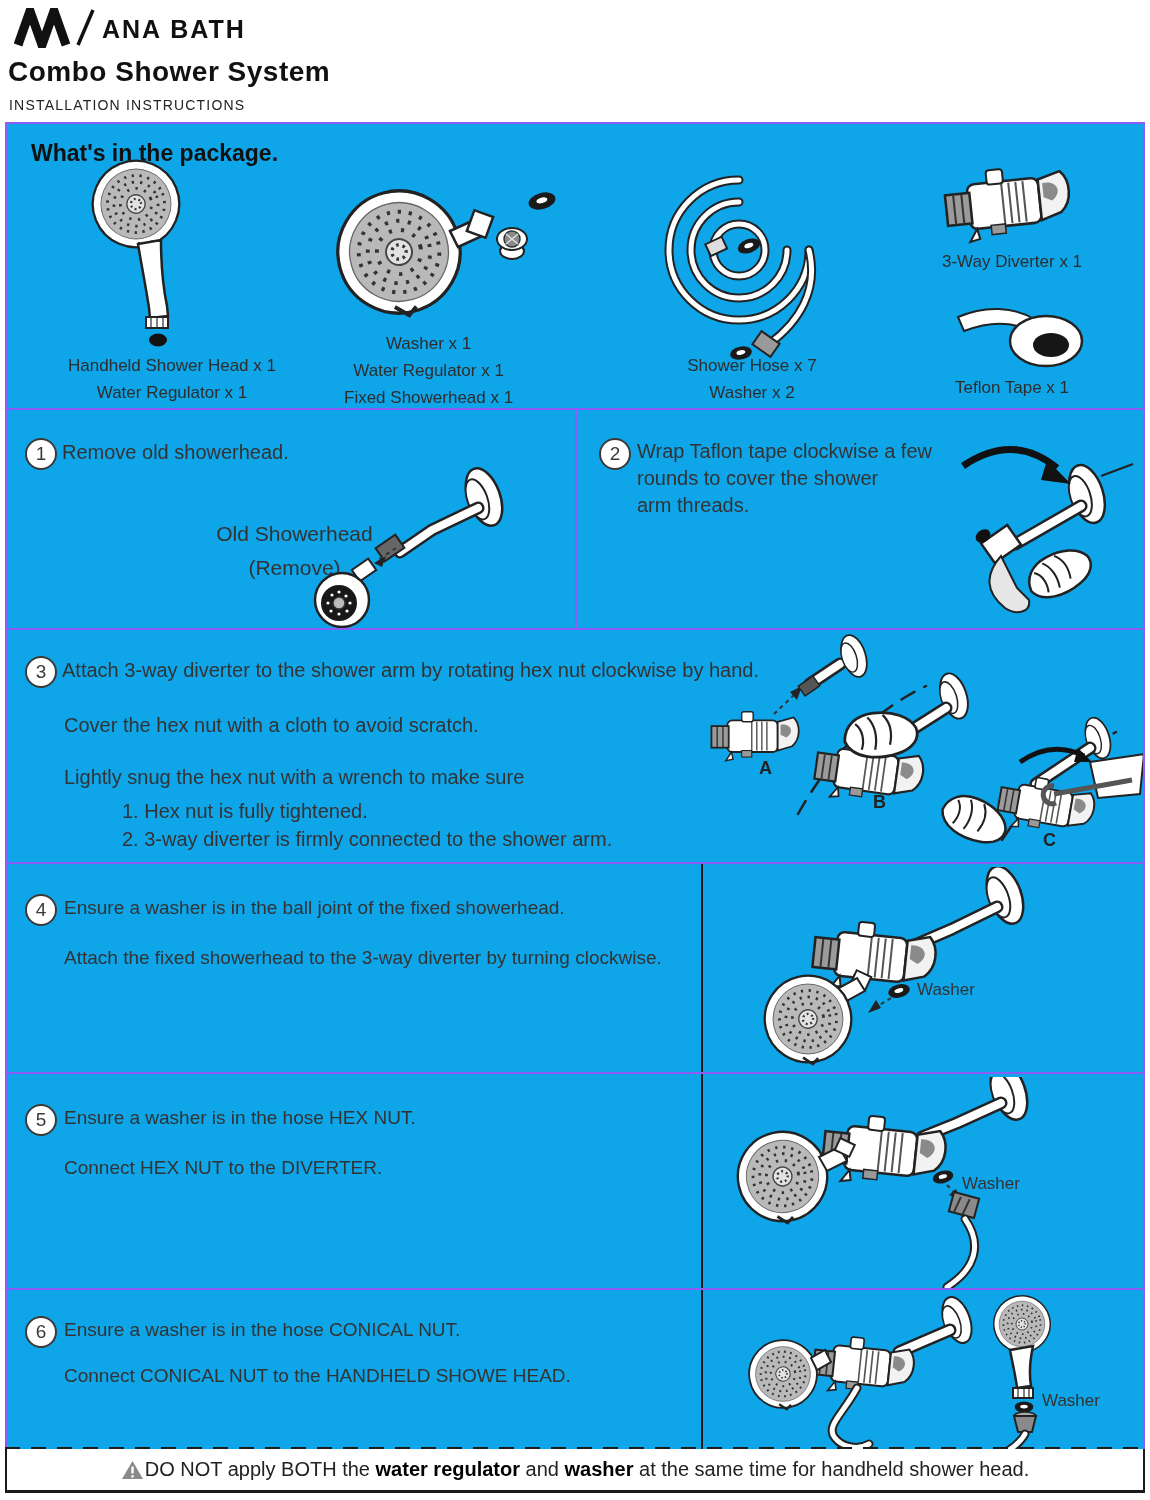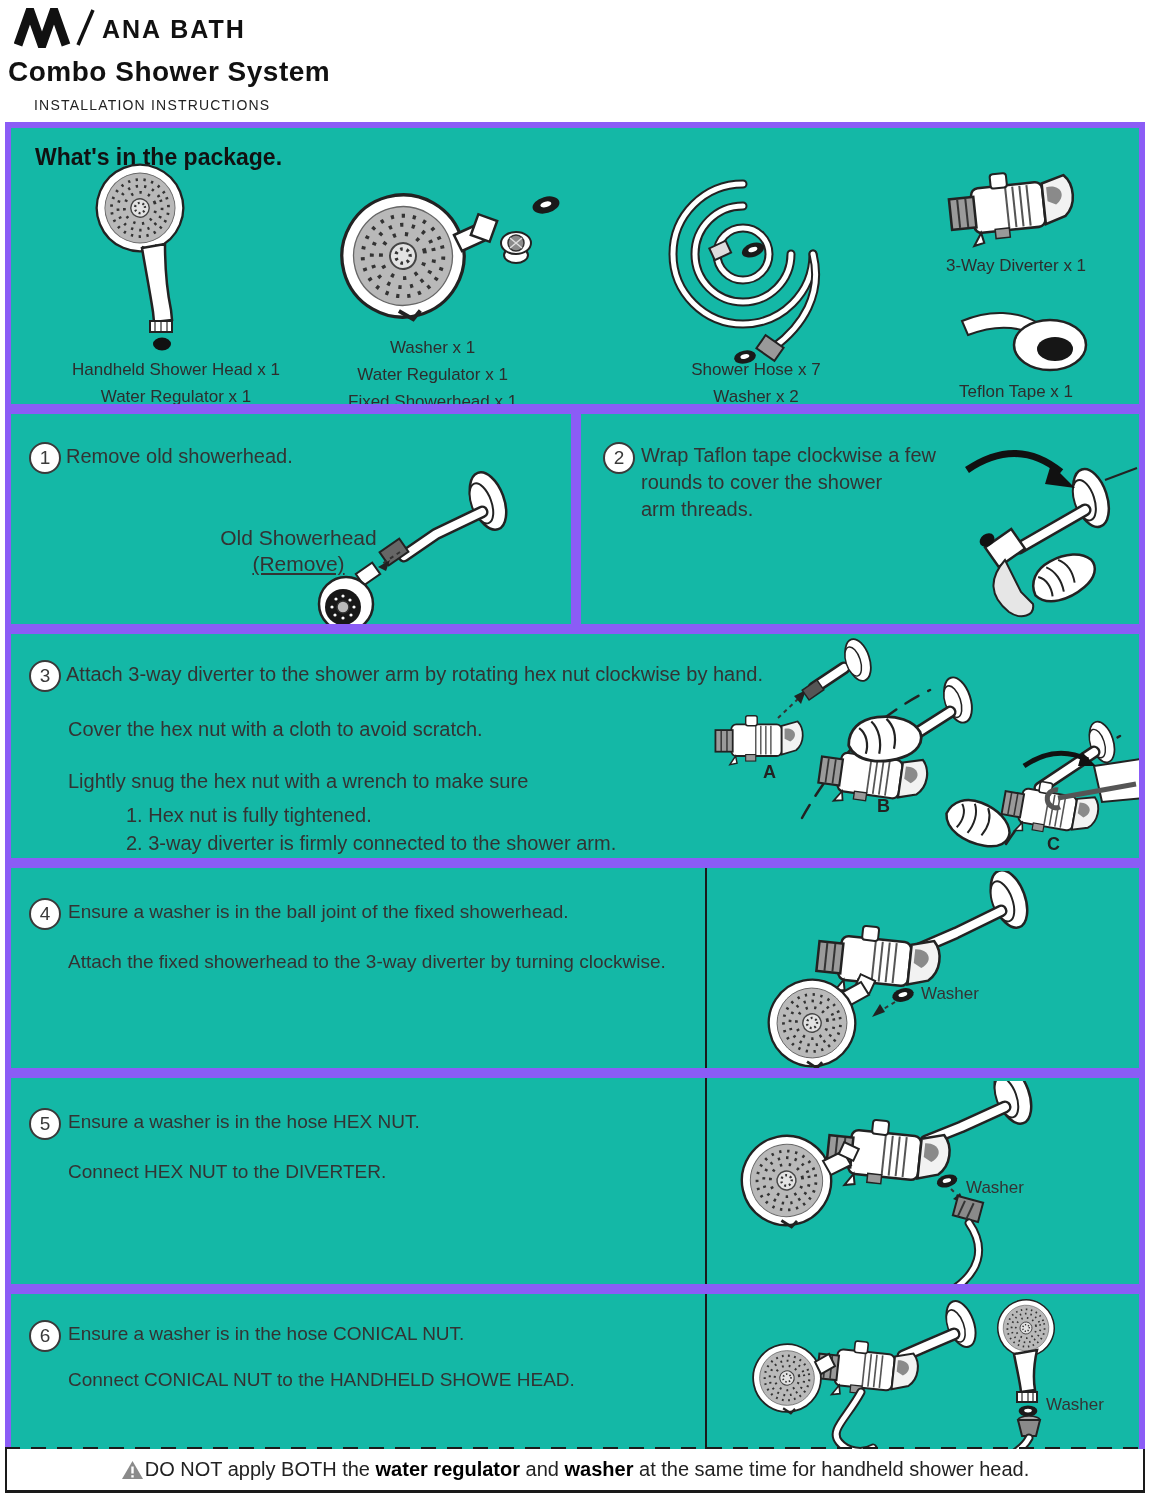--- a/index.html
+++ b/index.html
@@ -1,23 +1,23 @@
 <!DOCTYPE html>
 <html><head>
 <meta charset="utf-8">
 <style>
   html,body { margin:0; padding:0; background:#fff; }
   body { font-family:"Liberation Sans", sans-serif; color:#1a1a1a; }
   .page { position:relative; width:1150px; height:1500px; background:#fff; overflow:hidden; }
 
   .abs { position:absolute; }
-  .box { position:absolute; border:6px solid #8b5cf6; box-sizing:border-box; background:#14b8a6; overflow:hidden; }
+  .box { position:absolute; border:2px solid #8b5cf6; box-sizing:border-box; background:#0ea5e9; overflow:hidden; }
 
   .brand-title { font-size:28px; font-weight:bold; color:#111; letter-spacing:0.5px;text-align:center; }
-  .subtitle { font-size:14px; color:#222; letter-spacing:1.2px;margin-left:25px; }
+  .subtitle { font-size:14px; color:#222; letter-spacing:1.2px; }
 
   .pkg-heading { font-size:23px; font-weight:bold; color:#111; }
   .pkg-label { font-size:17px; line-height:27px; color:#2d2d2d; }
   .center { text-align:center; }
 
   .stepnum { position:absolute; width:28px; height:28px; border:2px solid #3a3a3a; border-radius:50%;
              text-align:center; line-height:28px; font-size:19px; color:#3a3a3a; background:#fff; }
   .step-line { position:absolute; font-size:20px; color:#333; white-space:nowrap; }
   .fs19 { font-size:19px; }
   .fig-label { position:absolute; font-size:17px; color:#333; white-space:nowrap; }
@@ -165,21 +165,21 @@
     </div>
     <div class="abs pkg-label center" style="left:895px; top:250px; width:220px;">
       <div>Teflon Tape x 1</div>
     </div>
   </div>
 
   <div class="box" style="left:5px; top:408px; width:572px; height:222px;">
     <div class="stepnum" style="left:18px; top:28px;">1</div>
     <div class="step-line" style="left:55px; top:31px;">Remove old showerhead.</div>
     <div class="fig-label-lg center" style="left:185px; top:112px; width:205px;">Old Showerhead</div>
-    <div class="fig-label-lg center" style="left:185px; top:138px; width:205px;text-decoration:underline;">(Remove)</div>
+    <div class="fig-label-lg center" style="left:185px; top:146px; width:205px;">(Remove)</div>
     <svg class="abs" style="left:305px; top:20px;" width="262" height="200" viewBox="0 0 262 200">
       <use href="#sym-flange" transform="translate(172,67) rotate(-20)"></use>
       <path class="to" d="M166 78 L120 100 L88 122"></path>
         <path class="ti" d="M166 78 L120 100 L88 122"></path>
       <rect x="66" y="110" width="24" height="16" fill="#666" stroke="#222" stroke-width="2" transform="rotate(-35 78 118)"></rect>
       <line class="dash" x1="84" y1="118" x2="66" y2="130"></line>
       <polygon points="62,133 74,126 70,137" fill="#222"></polygon>
       <rect x="42" y="133" width="20" height="14" fill="#fff" stroke="#222" stroke-width="2" transform="rotate(-35 52 140)"></rect>
       <circle cx="30" cy="170" r="27" fill="#fff" stroke="#222" stroke-width="2.5"></circle>
       <circle cx="27" cy="173" r="18" fill="#181818"></circle>

